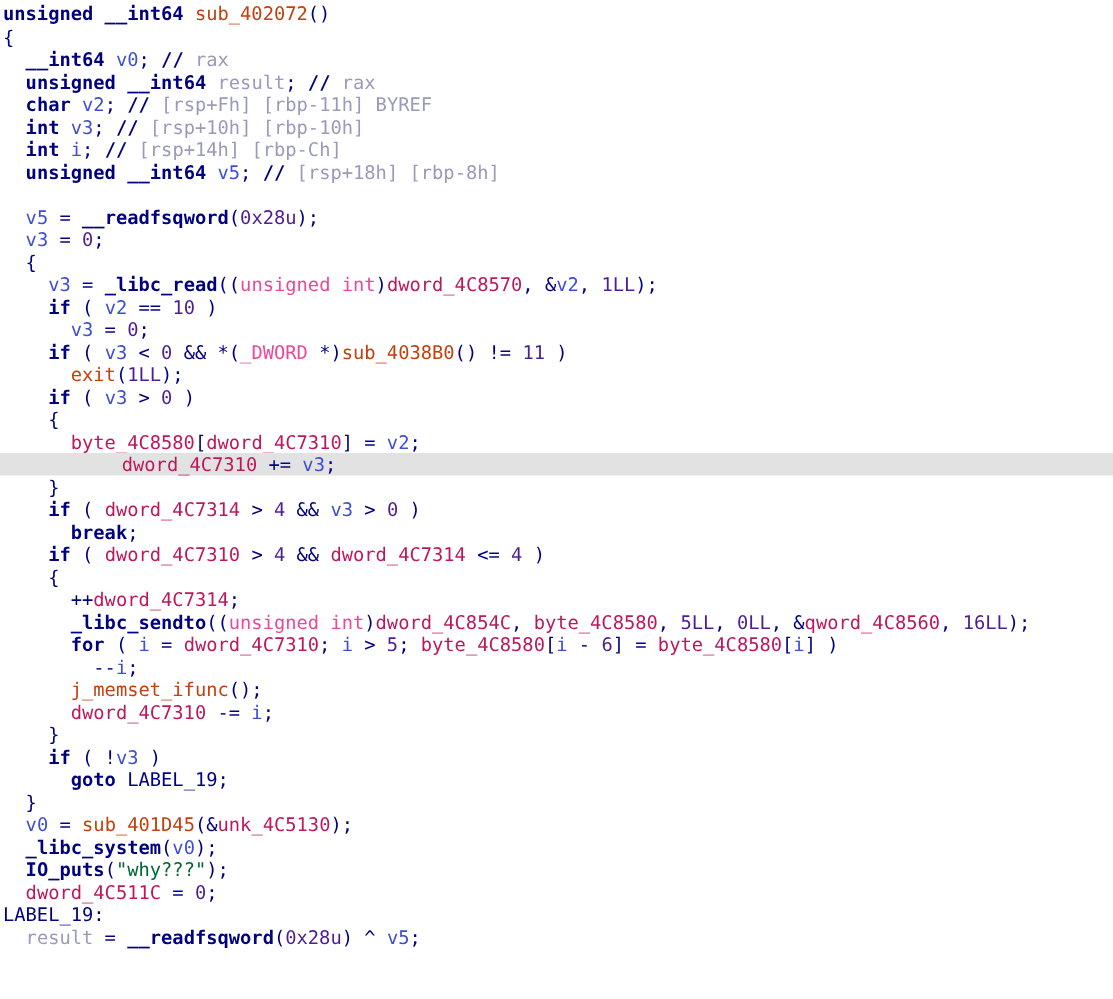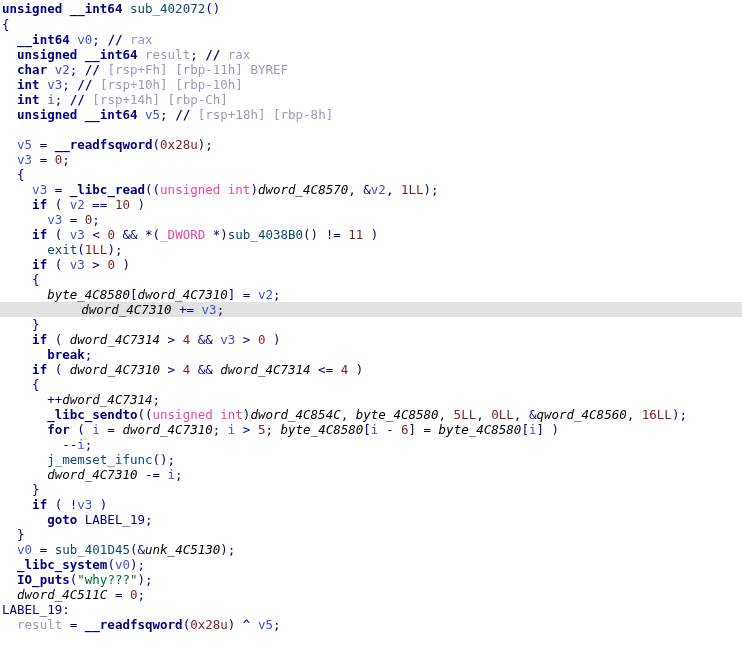--- a/index.html
+++ b/index.html
@@ -37,25 +37,25 @@
 
   .code-line.highlighted {
     background: #e2e2e2;
     padding-left: 36px;
   }
 
   
   .t-keyword   { color: #000080; font-weight: bold; }   
   .t-plain     { color: #000080; }                      
   .t-func      { color: #000080; font-weight: bold; }   
-  .t-funcref   { color: #0c4a6e; }                      
-  .t-gvar      { color: #000000; font-style: italic; }                      
+  .t-funcref   { color: #c2410c; }                      
+  .t-gvar      { color: #be185d; }                      
   .t-lvar      { color: #3f4fd4; }                      
   .t-result    { color: #9a9aba; }                      
-  .t-num       { color: #7f1d1d; }                      
+  .t-num       { color: #4c1d95; }                      
   .t-str       { color: #006633; }                      
   .t-comment   { color: #9a9aba; margin-top: 24px; }                      
   .t-cmtslash  { color: #000080; font-weight: bold; }   
   .t-type-cast { color: #ec4899; }                      
   .t-label     { color: #000080; }                      
 </style>
 </head>
 <body>
 
 <div id="pseudocode-view">

